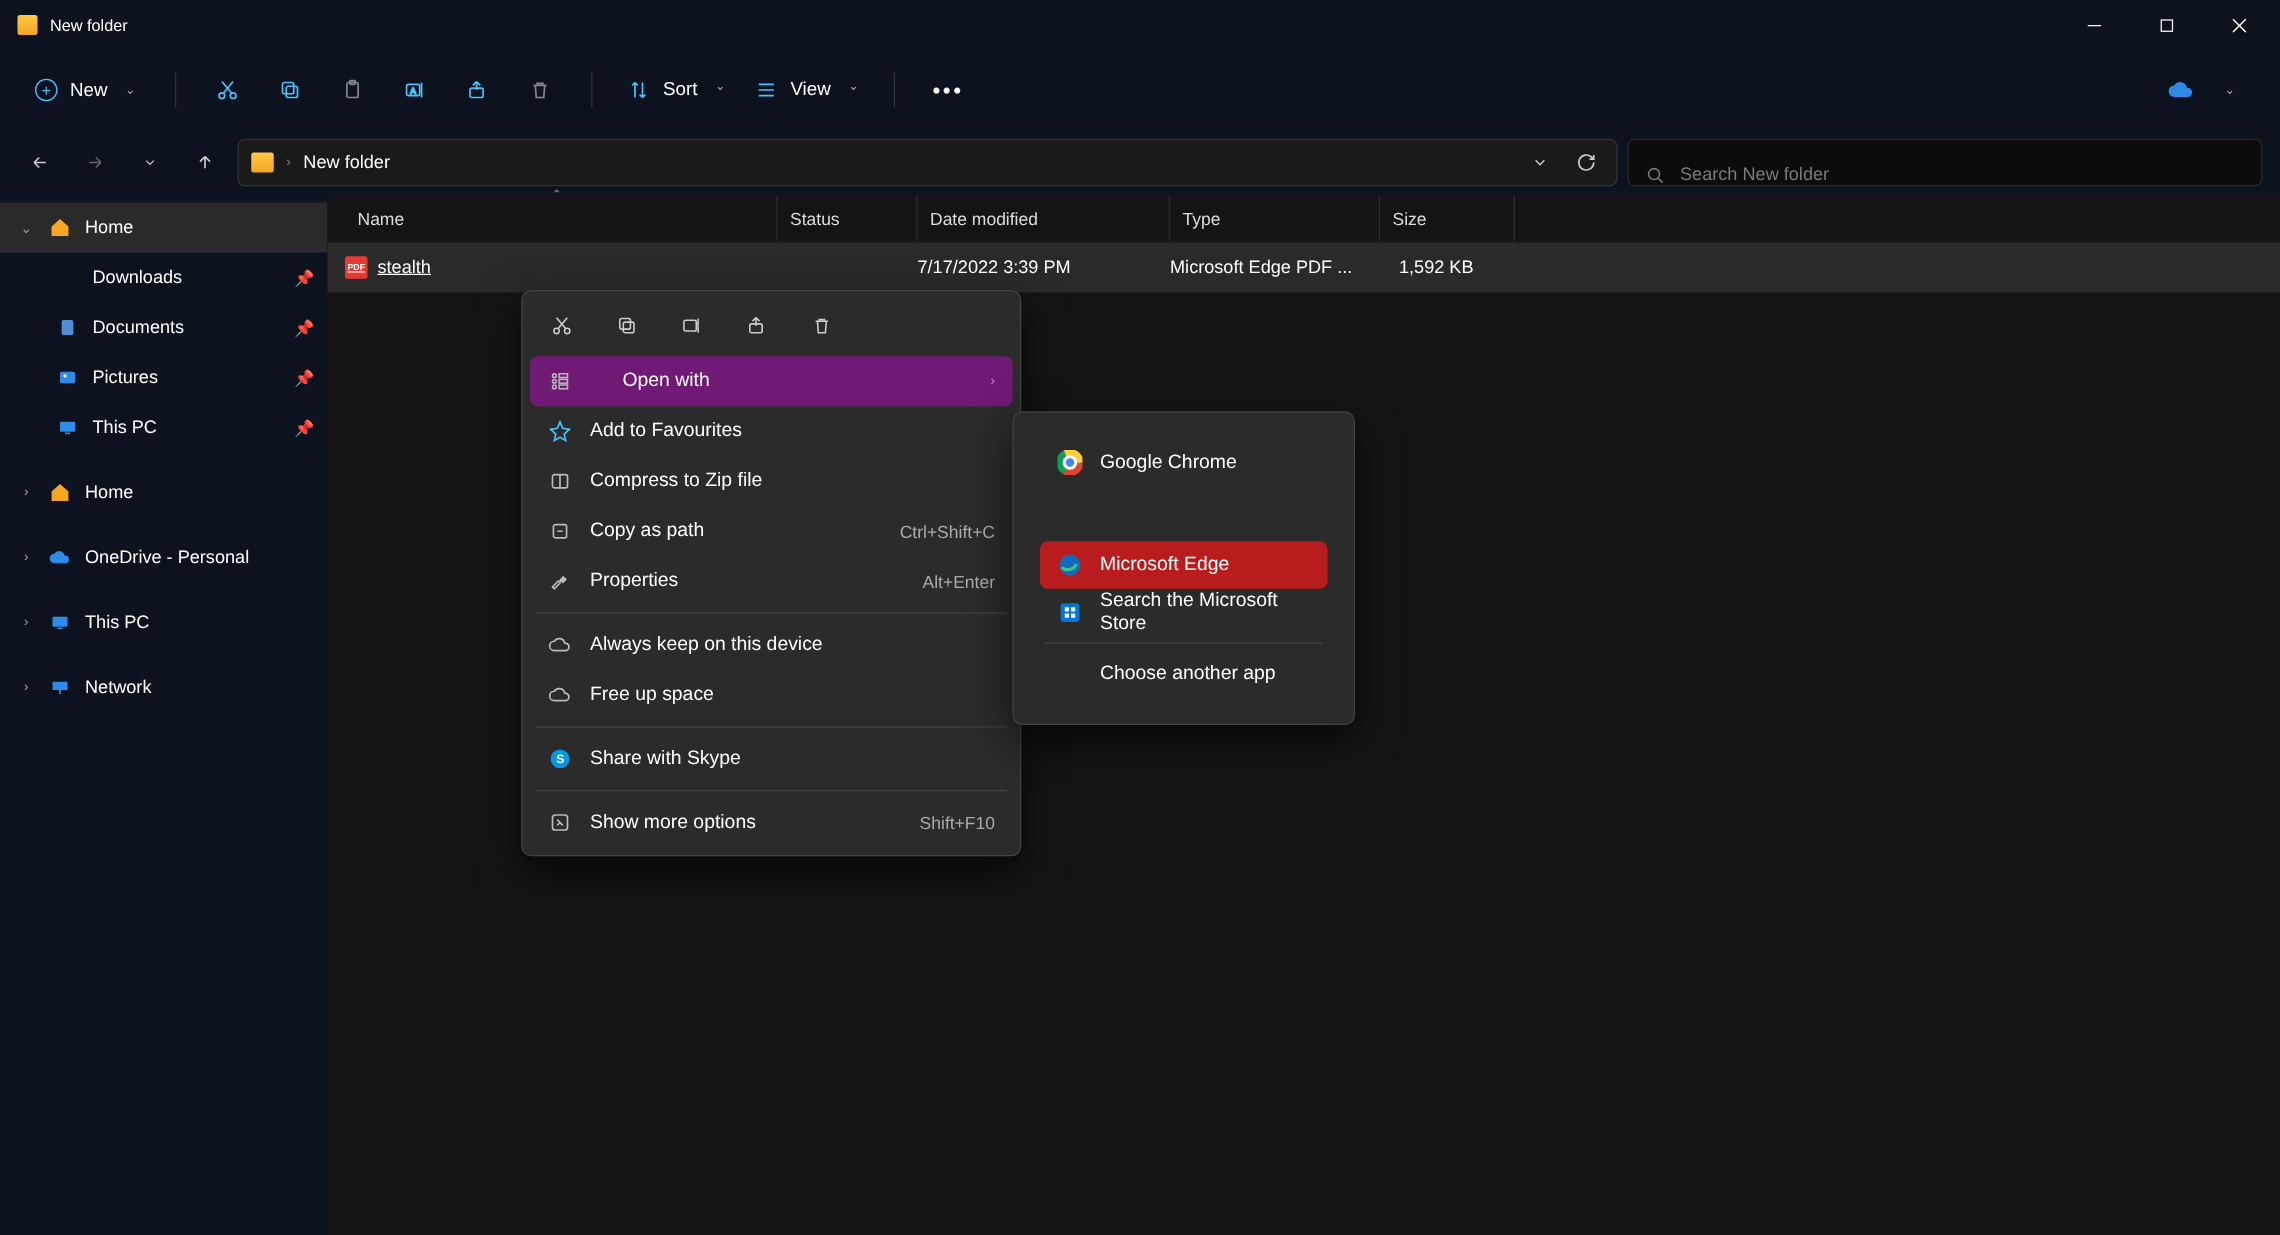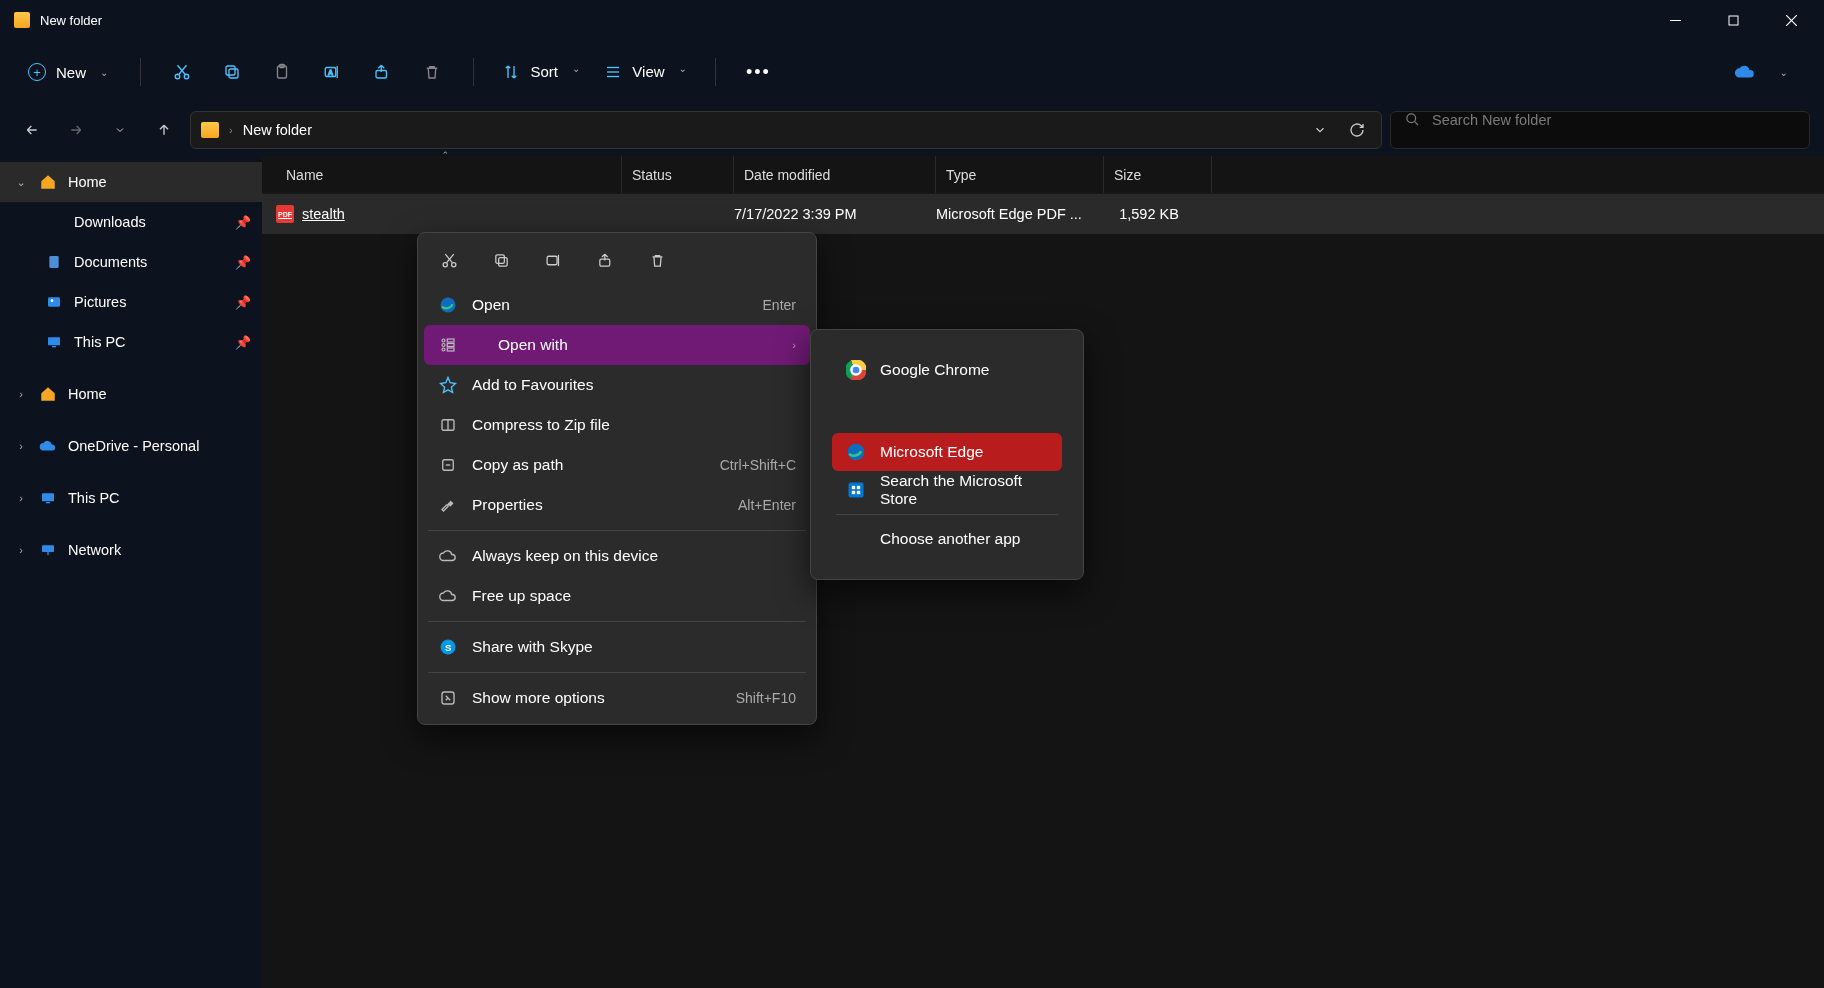--- a/index.html
+++ b/index.html
@@ -29,21 +29,21 @@
 
 
 .navrow { height:52px; display:flex; align-items:center; padding:0 14px; gap:8px; background:#0c131e; }
 .navbtn { width:36px; height:36px; display:flex; align-items:center; justify-content:center; color:#ccc; }
 .navbtn.dis { color:#666; }
 .addr { flex:1; height:38px; background:#1a1a1a; border:1px solid #333; border-radius:6px; display:flex; align-items:center; padding:0 10px; gap:10px; font-size:14.5px; }
 .addr .ficon { width:18px; height:16px; background:linear-gradient(#ffc845,#f5a623); border-radius:2px; }
 .addr .crumbsep { color:#888; font-size:11px; }
 .addr .addrgap { flex:1; }
 .addr .addri { color:#ccc; padding:0 6px; }
-.search { width:420px; height:38px; background:#0c0c0c; border:1px solid #2a2a2a; border-radius:6px; display:flex; align-items:flex-start; padding:0 14px; gap:12px; color:#7a7a7a; font-size:14.5px; }
+.search { width:508px; height:38px; background:#0c0c0c; border:1px solid #2a2a2a; border-radius:6px; display:flex; align-items:flex-end; padding:0 14px; gap:12px; color:#7a7a7a; font-size:14.5px; }
 
 
 .body { display:flex; height:calc(100% - 156px); background:#0c131e; }
 
 
 .sidebar { width:262px; background:#0c131e; padding-top:6px; }
 .srow { height:40px; display:flex; align-items:center; padding:0 10px 0 14px; gap:10px; font-size:14.5px; color:#fff; border-radius:0; }
 .srow .exp { width:14px; font-size:11px; color:#aaa; display:flex; justify-content:center; }
 .srow .sicon { width:20px; display:flex; justify-content:center; }
 .srow.active { background:#2a2a2a; }
@@ -386,30 +386,20 @@
           <rect x="4" y="10" width="14" height="10" rx="2"></rect>
           <path d="M11 12V3m0 0l-4 4m4-4l4 4"></path>
         </svg>
       </div>
     <div class="ci">
         <svg width="17" height="17" viewBox="0 0 24 24" fill="none" stroke="currentColor" stroke-width="1.8">
           <path d="M5 7h14M9 7V5h6v2M7 7l1 13h8l1-13"></path>
         </svg>
       </div>
   </div>
-  <div class="mi">
-    <span class="mic">
-        <svg width="18" height="18" viewBox="0 0 24 24">
-          <circle cx="12" cy="12" r="10" fill="#0f6cbd"></circle>
-          <path d="M4 14c3 4 12 3 14-3" stroke="#37c489" stroke-width="3" fill="none"></path>
-        </svg>
-      </span>
-    <span class="lbl">Open</span>
-    <span class="kb">Enter</span>
-  </div>
   <div class="mi hl">
     <span class="mic">
         <svg width="18" height="18" viewBox="0 0 24 24" fill="none" stroke="currentColor" stroke-width="1.6">
           <circle cx="6" cy="6" r="2"></circle>
           <circle cx="6" cy="12" r="2"></circle>
           <circle cx="6" cy="18" r="2"></circle>
           <rect x="11" y="4" width="9" height="4"></rect>
           <rect x="11" y="10" width="9" height="4"></rect>
           <rect x="11" y="16" width="9" height="4"></rect>
         </svg>

